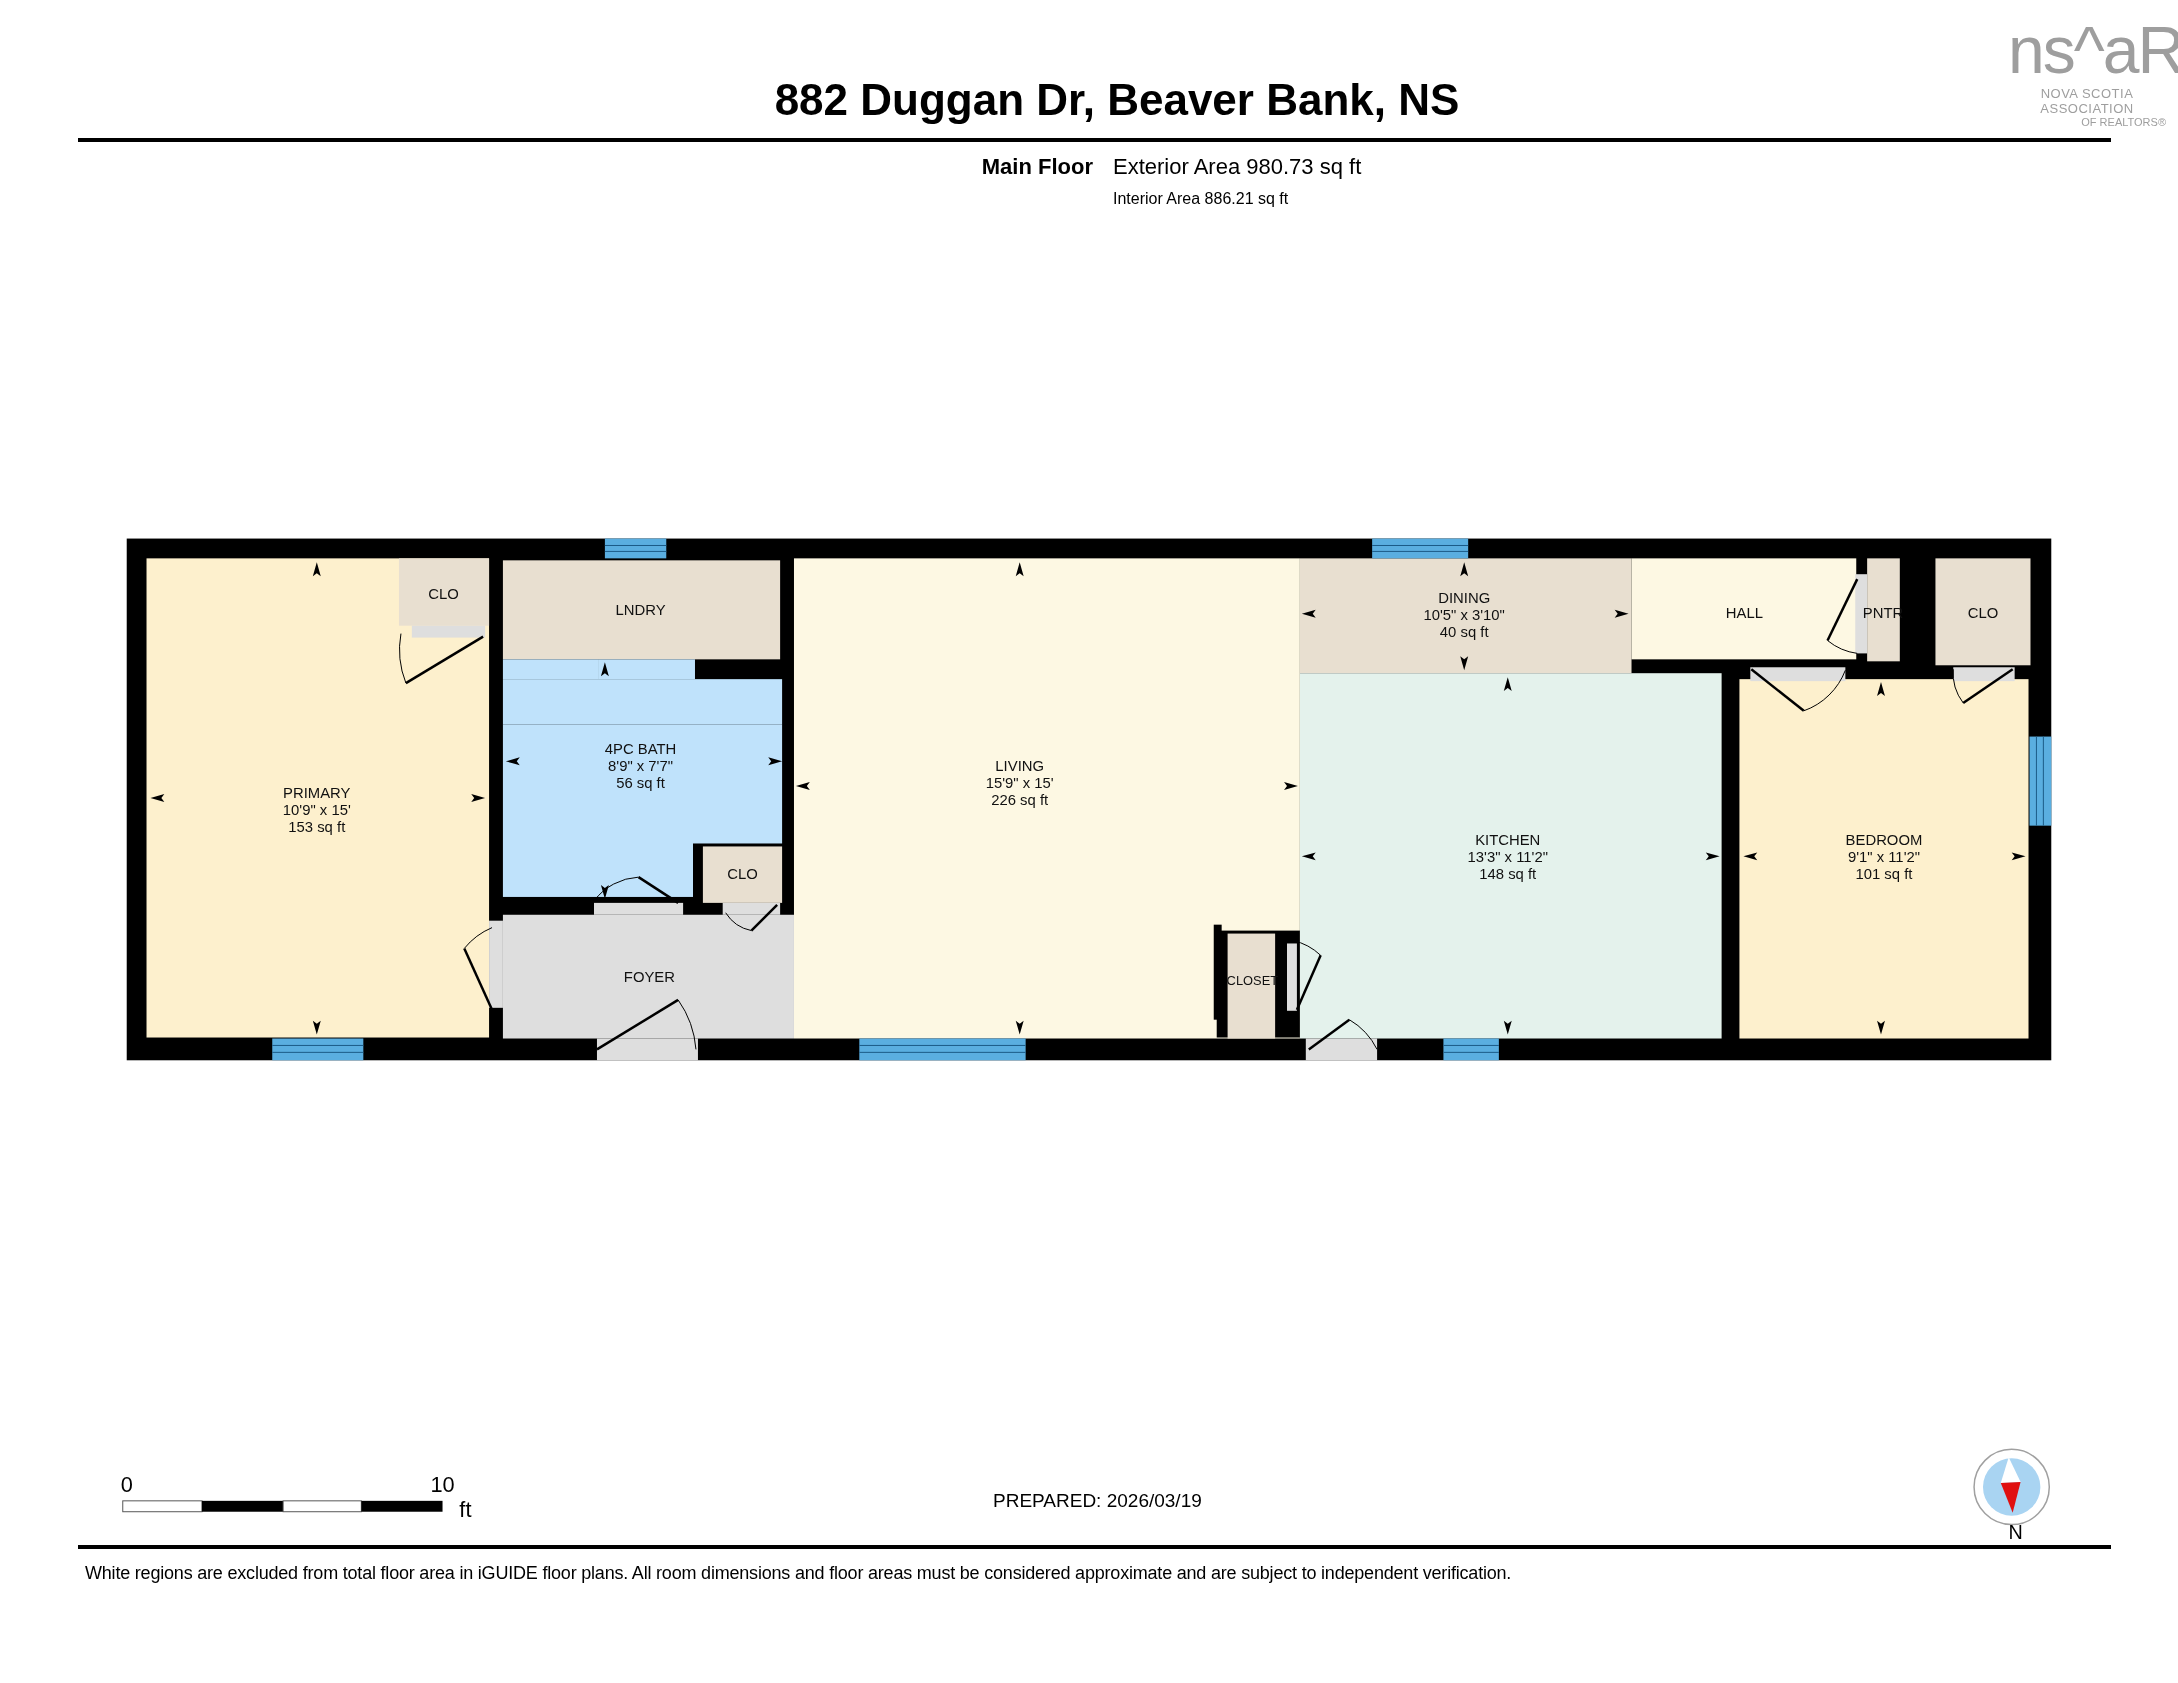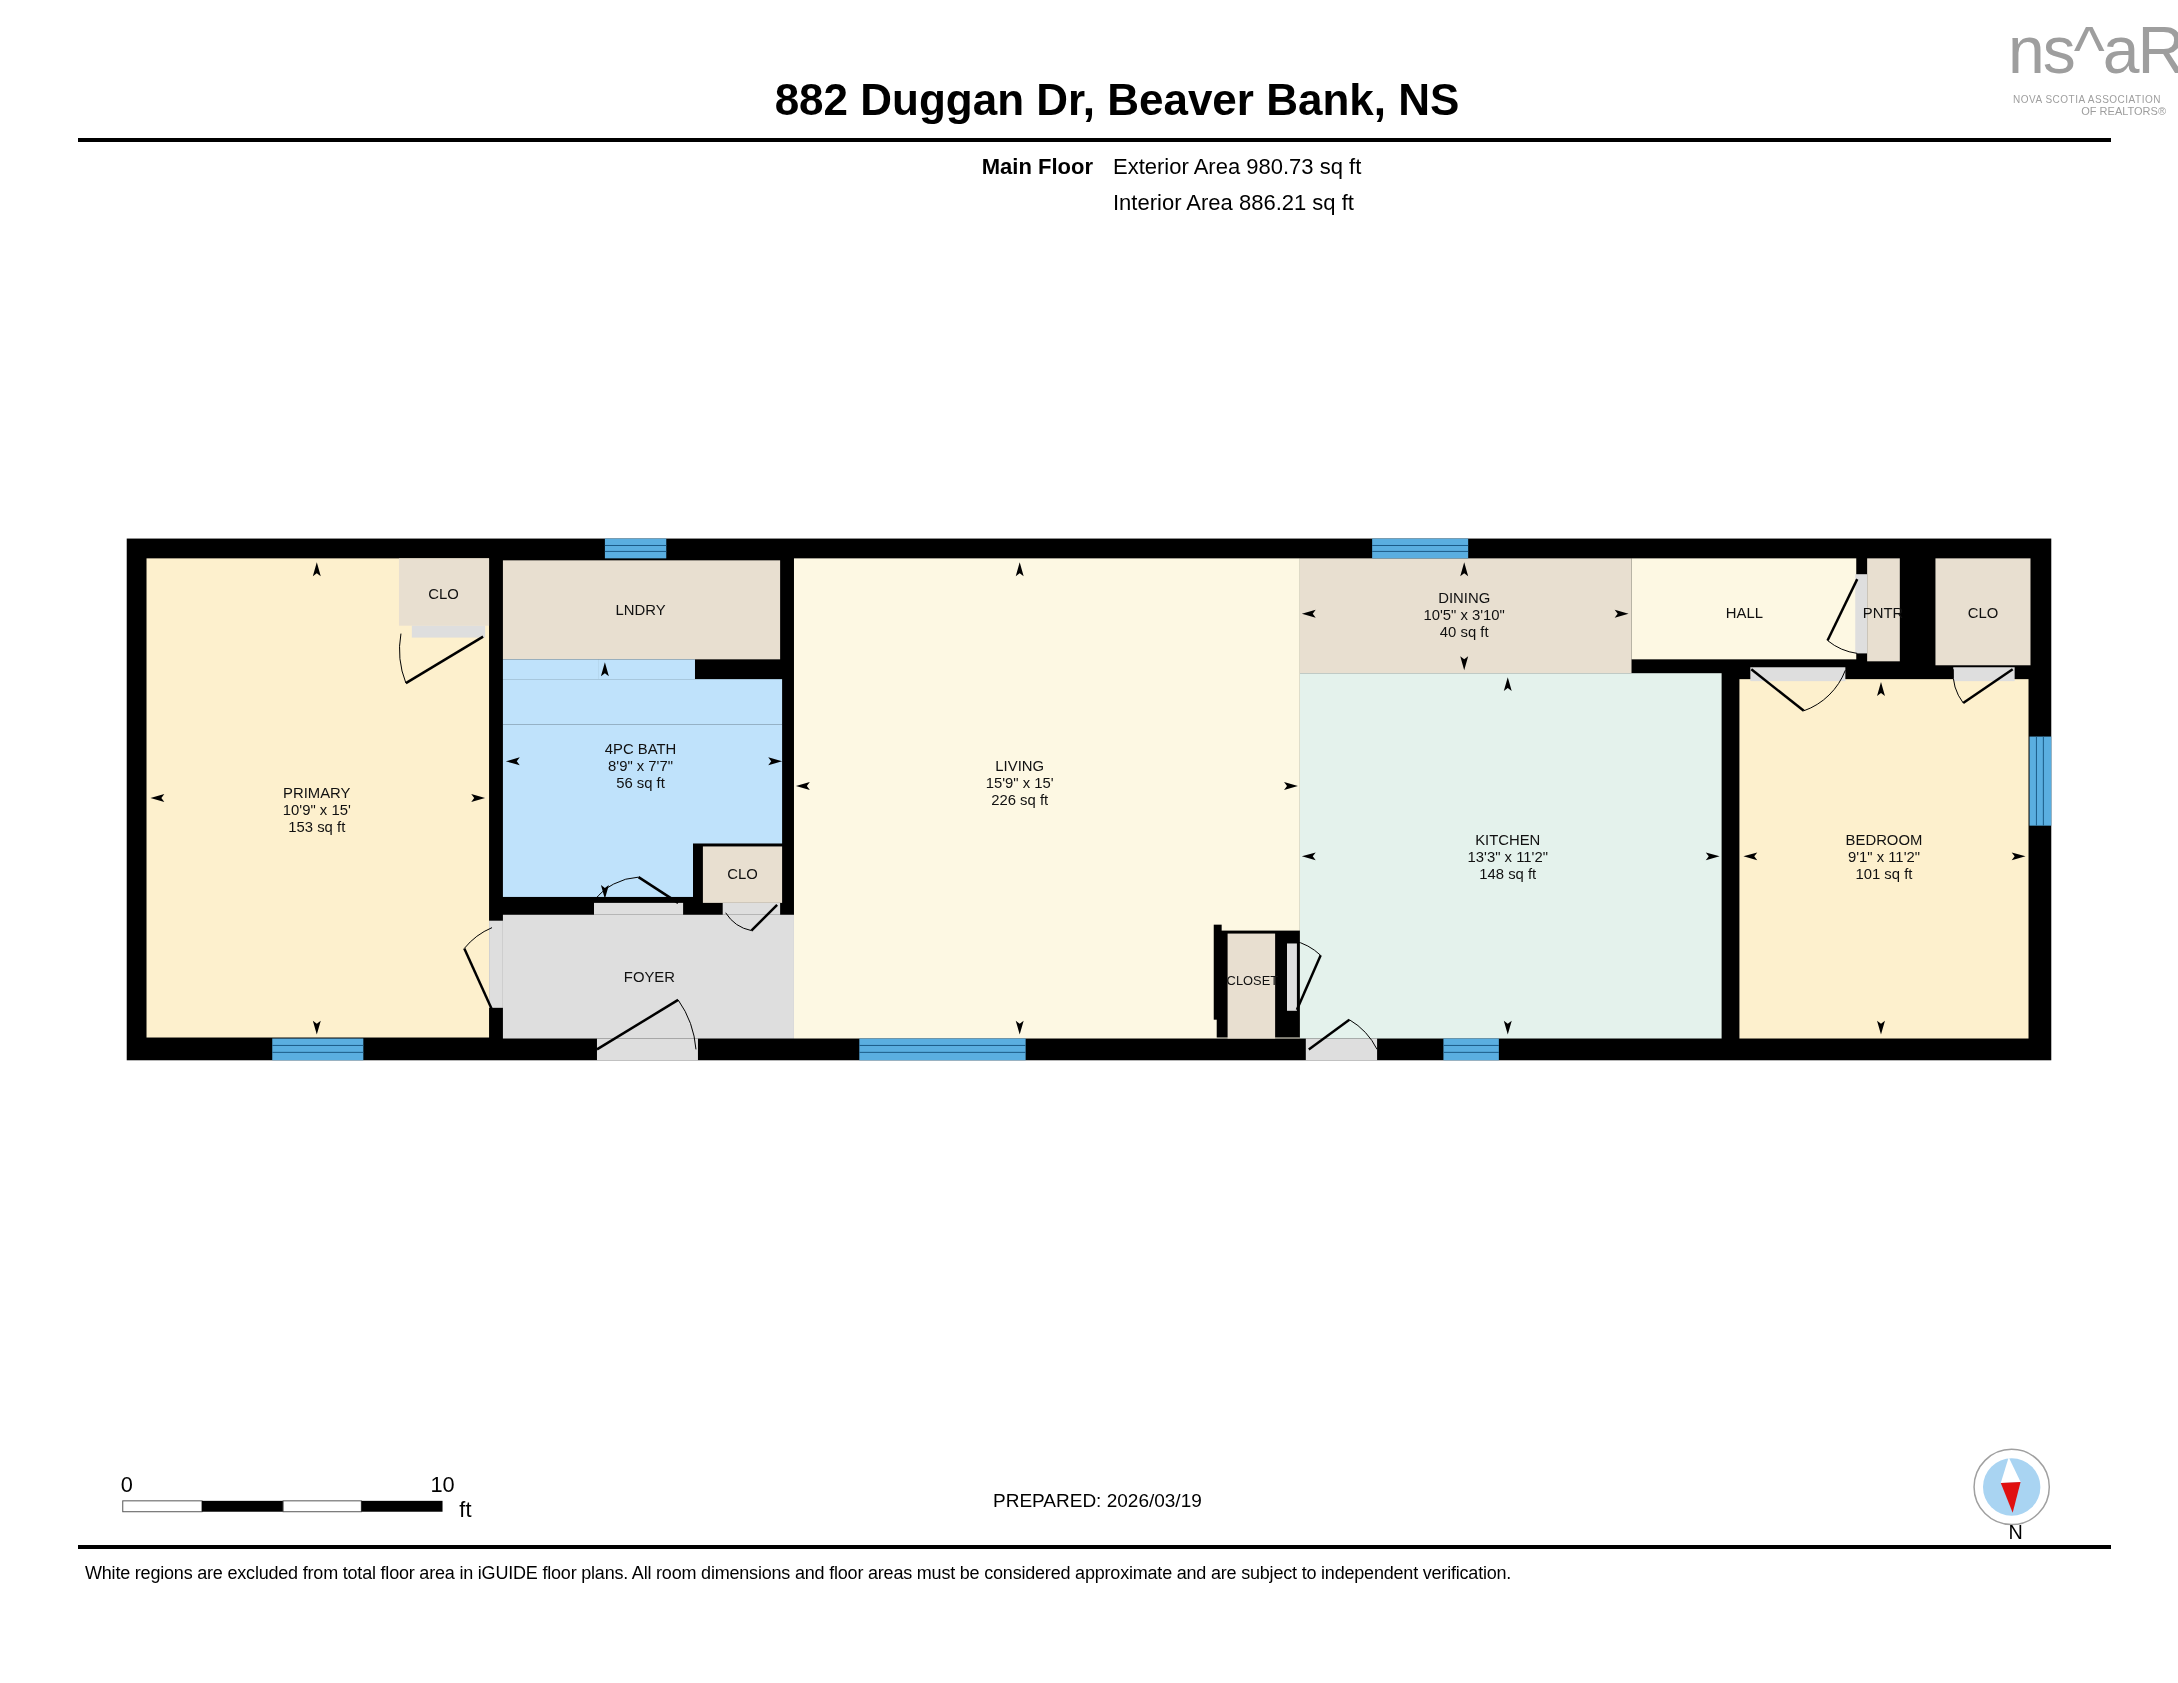--- a/index.html
+++ b/index.html
@@ -7,24 +7,24 @@
          font-family: "Liberation Sans", sans-serif; color: #000; }
   .abs { position: absolute; }
   #title { left: 0; width: 2178px; top: 75px; text-align: center; font-size: 44px;
            font-weight: bold; letter-spacing: 0px; padding-left: 28px; }
   .rule { background: #000; left: 78px; width: 2033px; }
   #rule-top { top: 138px; height: 4px; }
   #rule-bottom { top: 1545px; height: 4px; }
   #floor-label { left: 871px; top: 154px; width: 222px; text-align: right;
                  font-size: 22px; font-weight: bold; }
   #ext-area { left: 1113px; top: 154px; font-size: 22px; }
-  #int-area { left: 1113px; top: 190px; font-size: 22px; }
+  #int-area { left: 1113px; top: 190px; font-size: 16px; }
   #logo { left: 2008px; top: 22px; width: 158px; text-align: center; color: #9e9e9e; }
   #logo .mark { font-size: 66px; letter-spacing: -2px; line-height: 57px; font-weight: normal; }
-  #logo .sub1 { font-size: 10px; letter-spacing: 0.5px; margin-top: 15px; }
+  #logo .sub1 { font-size: 13px; letter-spacing: 0.5px; margin-top: 7px; }
   #logo .sub2 { font-size: 11px; text-align: right; }
   #prepared { left: 982px; top: 1490px; font-size: 19px; margin-left: 11px; }
   #disclaimer { left: 85px; top: 1563px; font-size: 18px; letter-spacing: -0.2px; }
   #plan { left: 0; top: 0; }
   .room-label { font-family: "Liberation Sans", sans-serif; font-size: 15px; fill: #111; text-anchor: middle; }
   .small-label { font-size: 13px; }
   .scale-num { font-size: 22px; }
 </style>
 </head>
 <body>

